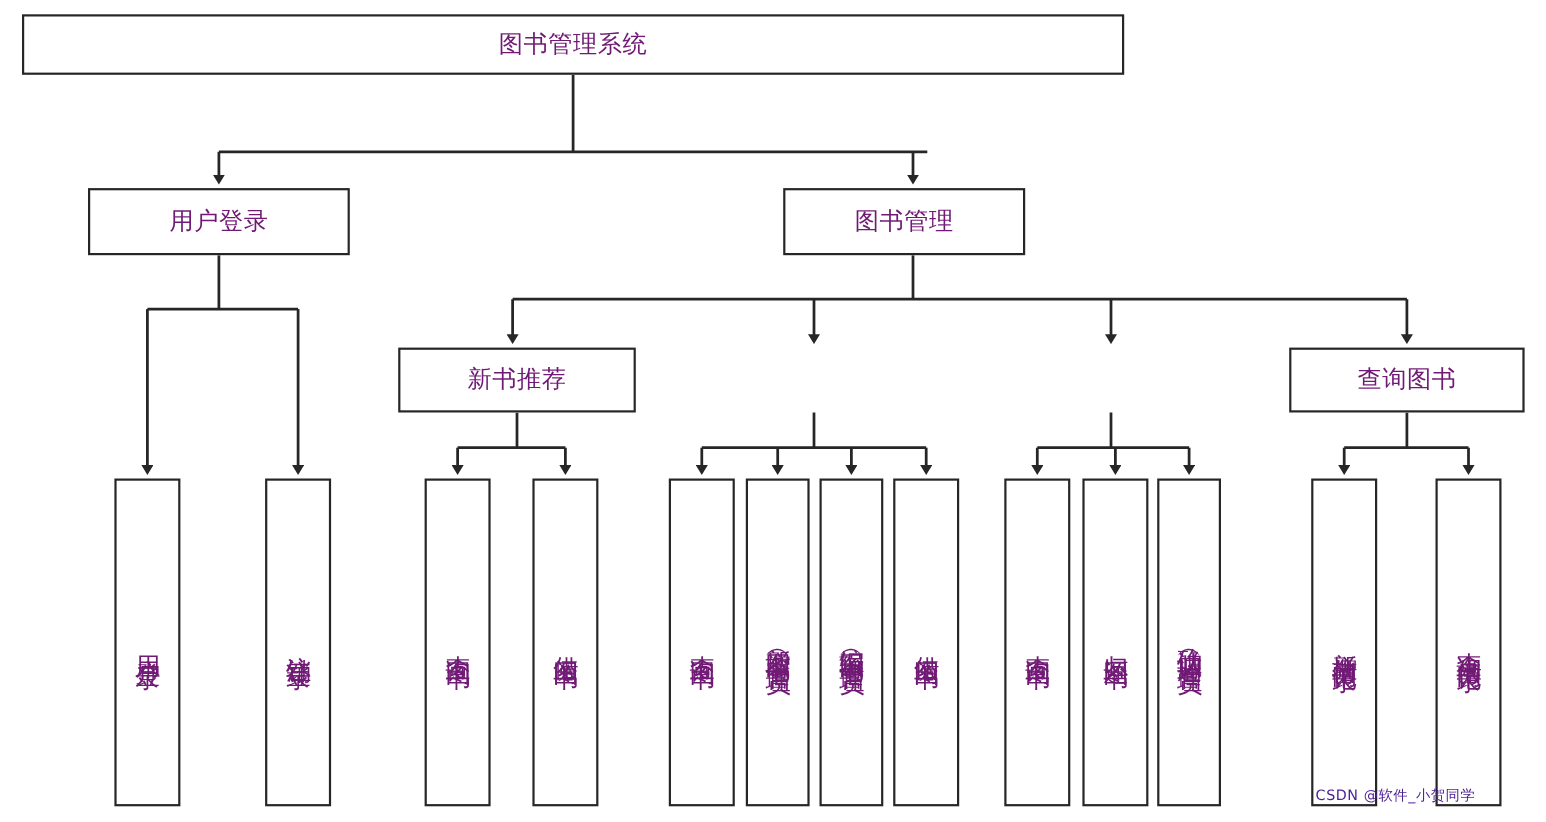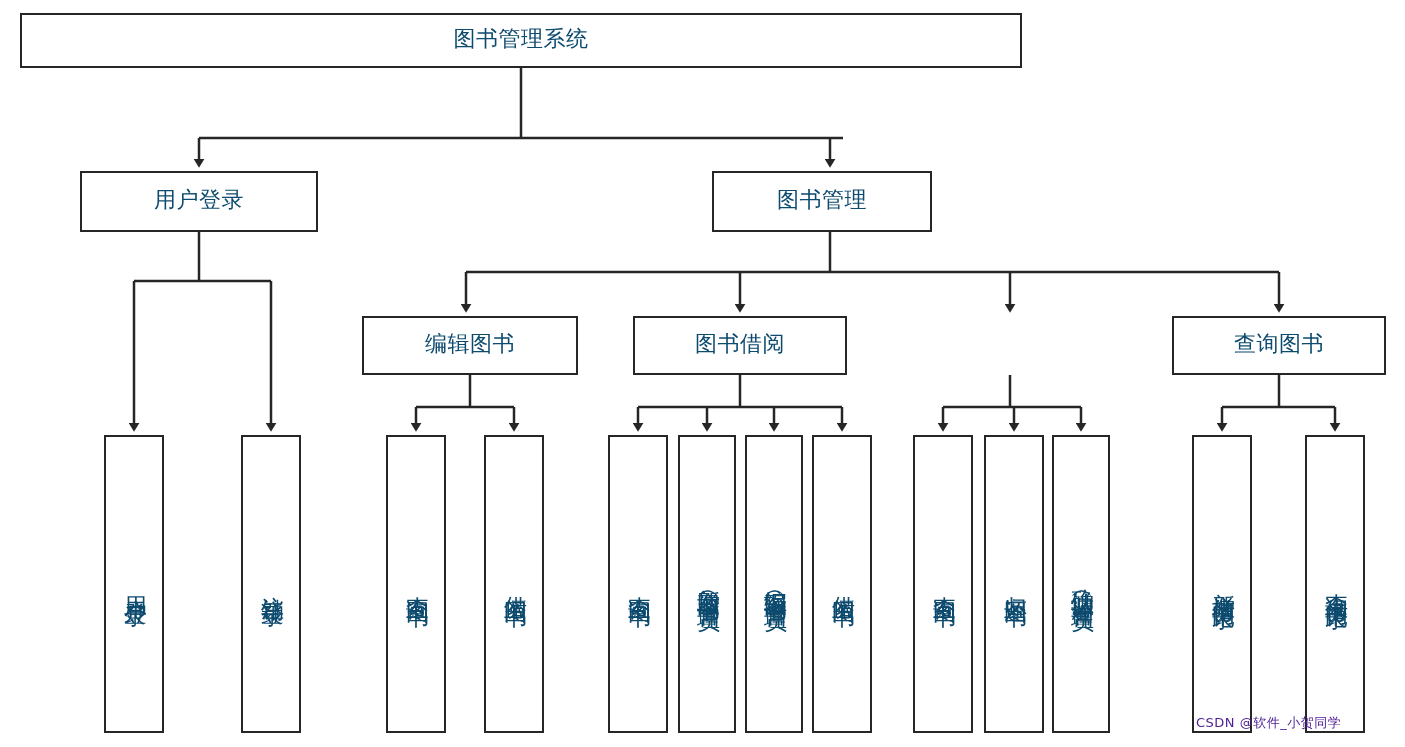--- a/index.html
+++ b/index.html
@@ -26,22 +26,21 @@
     pointer-events: none;
   }
   .node {
     position: absolute;
     box-sizing: border-box;
     border: 2.5px solid #262626;
     background: #ffffff;
     display: flex;
     align-items: center;
     justify-content: center;
-    color: #0c4a6e;
-    font-family: Liberation Mono, monospace;
+    color: #701a75;
   }
   .node .node-label {
     display: block;
     text-align: center;
     line-height: 1.08;
     white-space: nowrap;
   }
   .node-h .node-label {
     font-size: 22px;
     letter-spacing: 0.5px;
@@ -127,24 +126,21 @@
   </div>
 
   <div class="node node-h" style="left:80px; top:171px; width:238px; height:61px;">
     <span class="node-label">用户登录</span>
   </div>
   <div class="node node-h" style="left:712px; top:171px; width:220px; height:61px;">
     <span class="node-label">图书管理</span>
   </div>
 
   <div class="node node-h" style="left:362px; top:316px; width:216px; height:59px;">
-    <span class="node-label">编辑图书</span>
-  </div>
-  <div class="node node-h" style="left:633px; top:316px; width:214px; height:59px;">
-    <span class="node-label">图书借阅</span>
+    <span class="node-label">新书推荐</span>
   </div>
   <div class="node node-h" style="left:1172px; top:316px; width:214px; height:59px;">
     <span class="node-label">查询图书</span>
   </div>
 
   <div class="node node-v" style="left:104px; top:435px; width:60px; height:298px;">
     <span class="node-label">用户登录</span>
   </div>
   <div class="node node-v" style="left:241px; top:435px; width:60px; height:298px;">
     <span class="node-label">注销登录</span>

